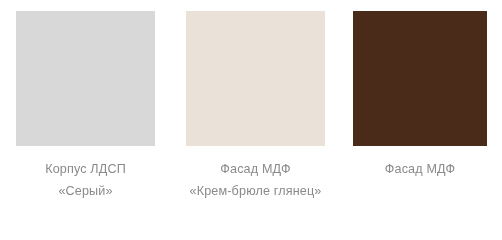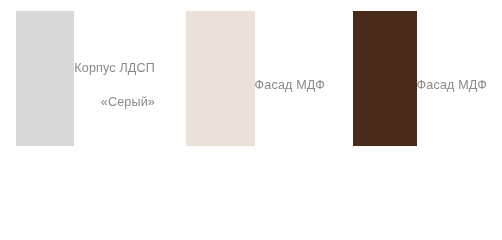--- a/index.html
+++ b/index.html
@@ -19,21 +19,21 @@
     height: 236px;
     background: #ffffff;
     display: flex;
     justify-content: flex-start;
     align-items: flex-start;
   }
   .swatch-card {
     position: absolute;
     top: 11px;
     display: flex;
-    flex-direction: row;
+    flex-direction: column;
     align-items: center;
   }
   .swatch-card.col-0 { left: 16px;  width: 139px; }
   .swatch-card.col-1 { left: 186px; width: 139px; }
   .swatch-card.col-2 { left: 353px; width: 134px; }
 
   .swatch-chip {
     width: 100%;
     height: 135px;
     display: block;
@@ -47,22 +47,21 @@
     line-height: 20px;
     letter-spacing: 0.15px;
     font-weight: 400;
   }
   .caption-title {
     display: block;
     white-space: nowrap;
   }
   .caption-name {
     display: block;
-    margin-top: 14px;
-    text-align: right;
+    margin-top: 2px;
   }
   .caption-name.wide {
     padding: 0 2px;
   }
 </style>
 </head>
 <body style="background: rgb(255, 255, 255);">
 
 <div class="palette">
 
@@ -71,20 +70,21 @@
     <div class="swatch-caption" style="color: rgb(138, 138, 138);">
       <span class="caption-title">Корпус ЛДСП</span>
       <span class="caption-name">«Серый»</span>
     </div>
   </div>
 
   <div class="swatch-card col-1">
     <span class="swatch-chip" style="background-color: rgb(234, 226, 216);"></span>
     <div class="swatch-caption" style="color: rgb(138, 138, 138);">
       <span class="caption-title">Фасад МДФ</span>
+      <span class="caption-name wide">«Крем-брюле глянец»</span>
     </div>
   </div>
 
   <div class="swatch-card col-2">
     <span class="swatch-chip" style="background-color: rgb(74, 42, 24);"></span>
     <div class="swatch-caption" style="color: rgb(138, 138, 138);">
       <span class="caption-title">Фасад МДФ</span>
     </div>
   </div>
 

